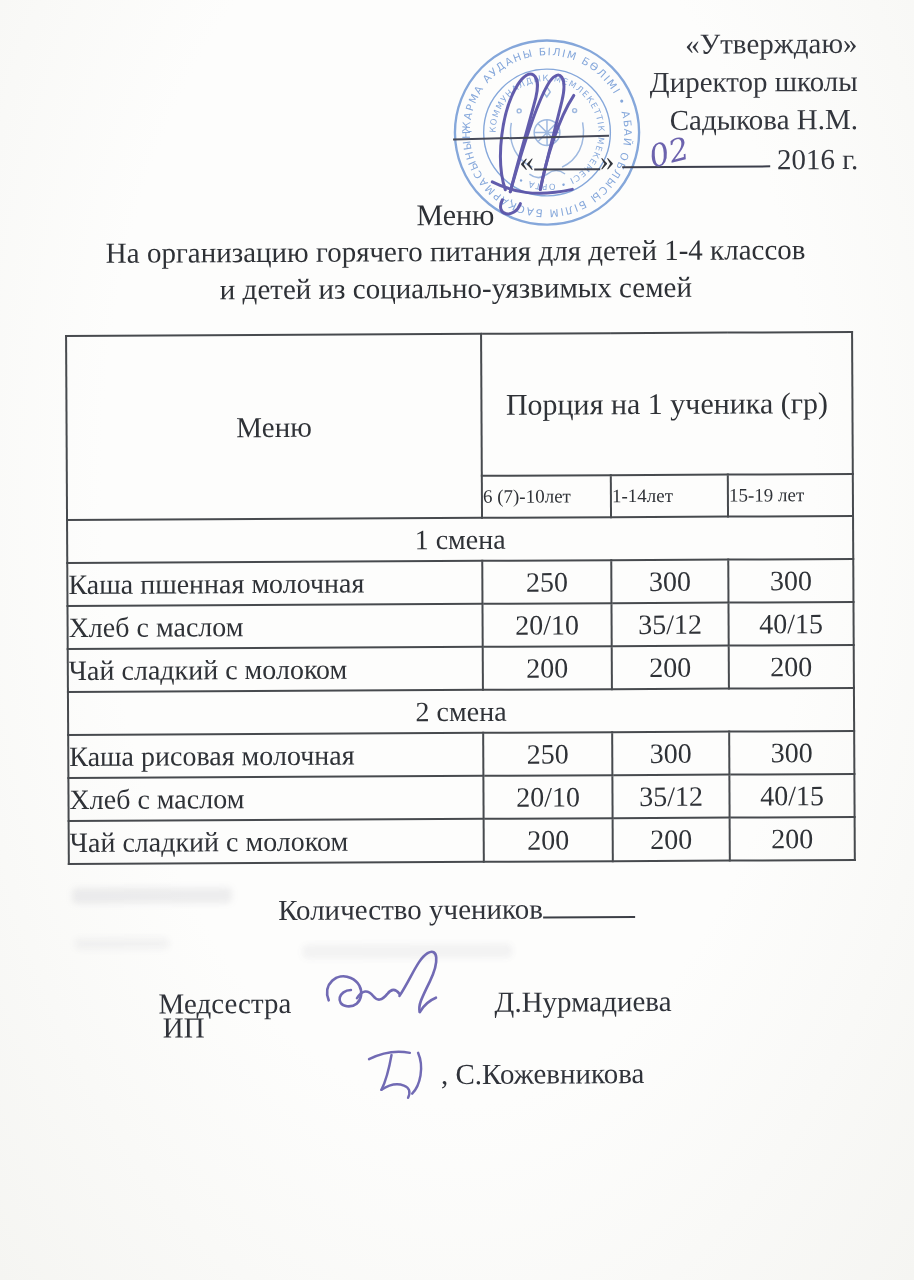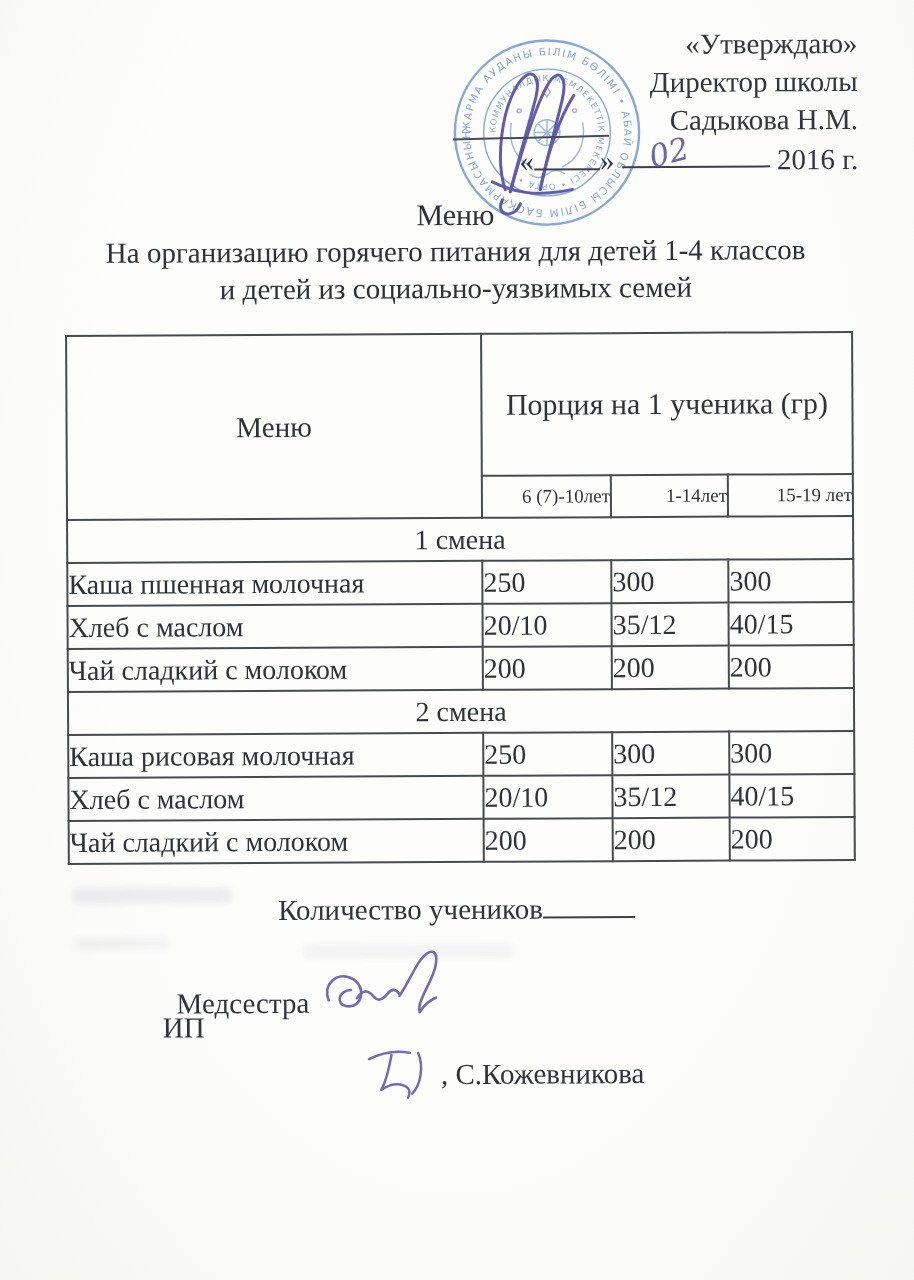--- a/index.html
+++ b/index.html
@@ -45,29 +45,29 @@
     border-collapse:collapse;table-layout:fixed;
     font-size:28px;color:#2f3237;
   }
   table.menu td{border:2px solid #474a4e;vertical-align:middle;padding:0;}
   tr.r-head{height:142px;}
   tr.r-sub{height:42px;}
   tr.r-sec{height:43px;}
   tr.r-data{height:43px;}
   td.c-menu{text-align:center;font-size:29px;}
   td.c-portion{text-align:center;font-size:30px;}
-  td.c-age{text-align:right;font-size:19px;}
+  td.c-age{text-align:left;font-size:19px;}
   td.c-sec{text-align:center;font-size:28px;}
   td.c-dish{text-align:left;padding-left:13px;}
-  td.c-val{text-align:left;}
+  td.c-val{text-align:center;}
 
   
   .students{position:absolute;left:276px;top:893px;font-size:29px;color:#30333a;white-space:nowrap;}
   .students .blank{display:inline-block;width:92px;border-bottom:2px solid #3c3f46;height:24px;}
-  .sig-role-1{position:absolute;left:174px;top:986px;font-size:29px;}
+  .sig-role-1{position:absolute;left:156px;top:986px;font-size:29px;}
   .sig-name-1{position:absolute;left:492px;top:986px;font-size:29px;}
   .sig-role-2{position:absolute;left:160px;top:1010px;font-size:29px;}
   .sig-name-2{position:absolute;left:438px;top:1058px;font-size:29px;}
 
   
   .bleed{position:absolute;background:rgba(95,100,115,0.10);filter:blur(3px);border-radius:5px;}
   .bleed.b1{left:70px;top:886px;width:160px;height:16px;}
   .bleed.b2{left:300px;top:944px;width:210px;height:14px;opacity:.7;}
   .bleed.b3{left:72px;top:936px;width:95px;height:12px;opacity:.6;}
 </style>
@@ -198,20 +198,21 @@
 
     <div class="sig-role-1">Медсестра</div>
     <svg class="nurse-sig" viewBox="0 0 170 85">
       <g fill="none" stroke="#6a63b0" stroke-width="2.6" stroke-linecap="round" opacity="0.95">
         <path d="M 12 52 C 6 36, 20 24, 34 30 C 50 37, 46 60, 30 58 C 18 56, 22 42, 34 42"></path>
         <path d="M 40 50 q 8 -12 16 -2 q 6 8 14 -2 q 6 -8 12 0"></path>
         <path d="M 82 48 C 94 30, 100 12, 110 6 C 120 0, 122 14, 112 34 C 104 50, 100 58, 102 64"></path>
         <path d="M 102 64 q 6 -10 16 -14"></path>
       </g>
     </svg>
+    <div class="sig-name-1">Д.Нурмадиева</div>
 
     <div class="sig-role-2">ИП</div>
     <svg class="ip-sig" viewBox="0 0 90 60">
       <g fill="none" stroke="#6a63b0" stroke-width="2.4" stroke-linecap="round" opacity="0.95">
         <path d="M 8 18 q 20 -10 40 -6"></path>
         <path d="M 30 14 q -4 22 -10 34"></path>
         <path d="M 20 48 q 12 -8 22 -4 q 8 3 4 12"></path>
         <path d="M 56 12 C 62 26, 58 44, 50 52"></path>
       </g>
     </svg>

